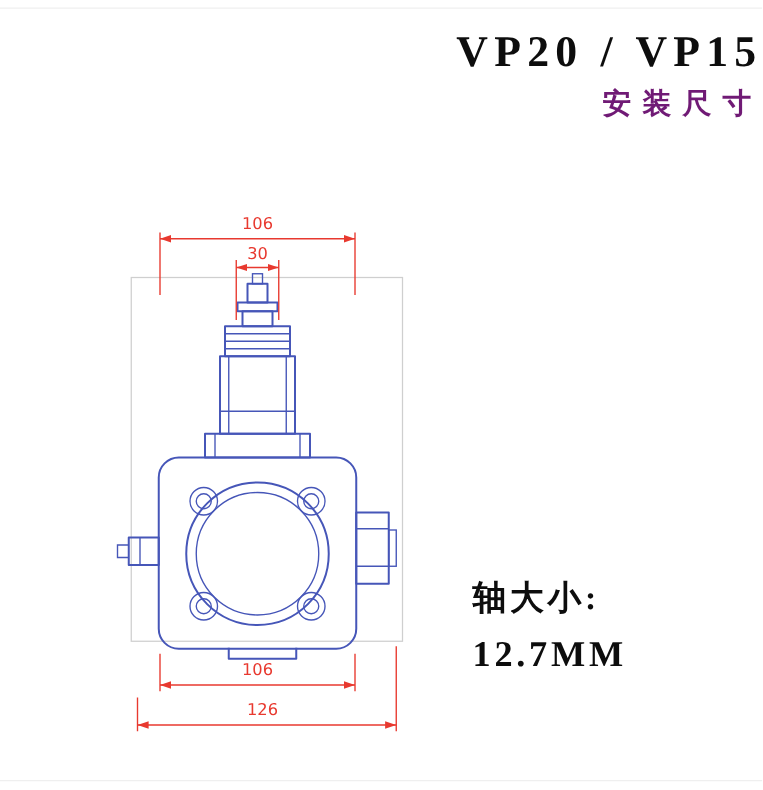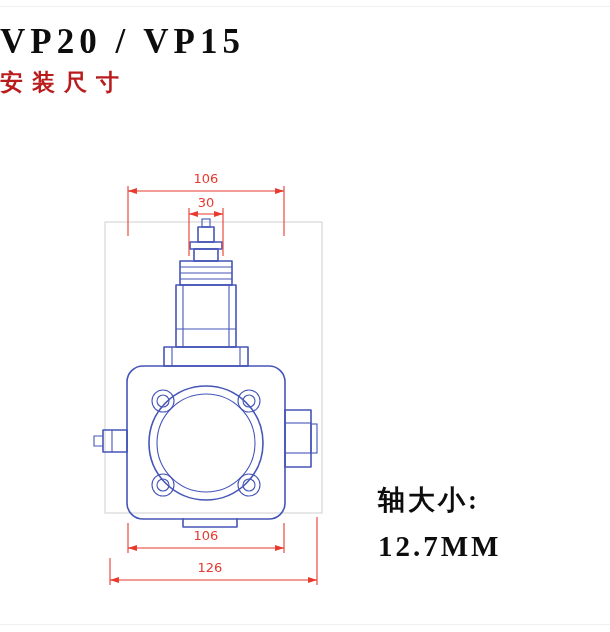--- a/index.html
+++ b/index.html
@@ -7,41 +7,41 @@
     position:relative;
     width:610px;height:632px;
     background:#ffffff;
     overflow:hidden;
     font-family:"Liberation Serif", serif;
   }
   .edge-line{
     position:absolute;left:0;width:610px;height:1px;background:#efefef;
   }
   .title-block{
-    position:absolute;top:20px;left:0;width:610px;text-align:left;color:#111;
+    position:absolute;top:20px;left:0;width:610px;text-align:right;color:#111;
   }
   .title-line{
     font-family:"Liberation Serif", serif;
     font-weight:700;
     font-size:35px;
     letter-spacing:5px;
     line-height:43px;
     color:#0d0d0d;
   }
   .subtitle{
     margin-top:4px;
     font-family:"Liberation Serif", serif;
     font-weight:700;
     font-size:23px;
     letter-spacing:9px;
-    color:#b91c1c;
+    color:#701a75;
   }
   .drawing-svg{position:absolute;top:0;left:0;}
   .shaft-block{
-    position:absolute;left:378px;top:482px;width:225px;color:#0d0d0d;
+    position:absolute;left:378px;top:460px;width:225px;color:#0d0d0d;
   }
   .shaft-label{
     font-family:"Liberation Serif", serif;
     font-weight:700;
     font-size:27px;
     letter-spacing:3px;
     margin-bottom:12px;
   }
   .shaft-size{
     font-family:"Liberation Serif", serif;

